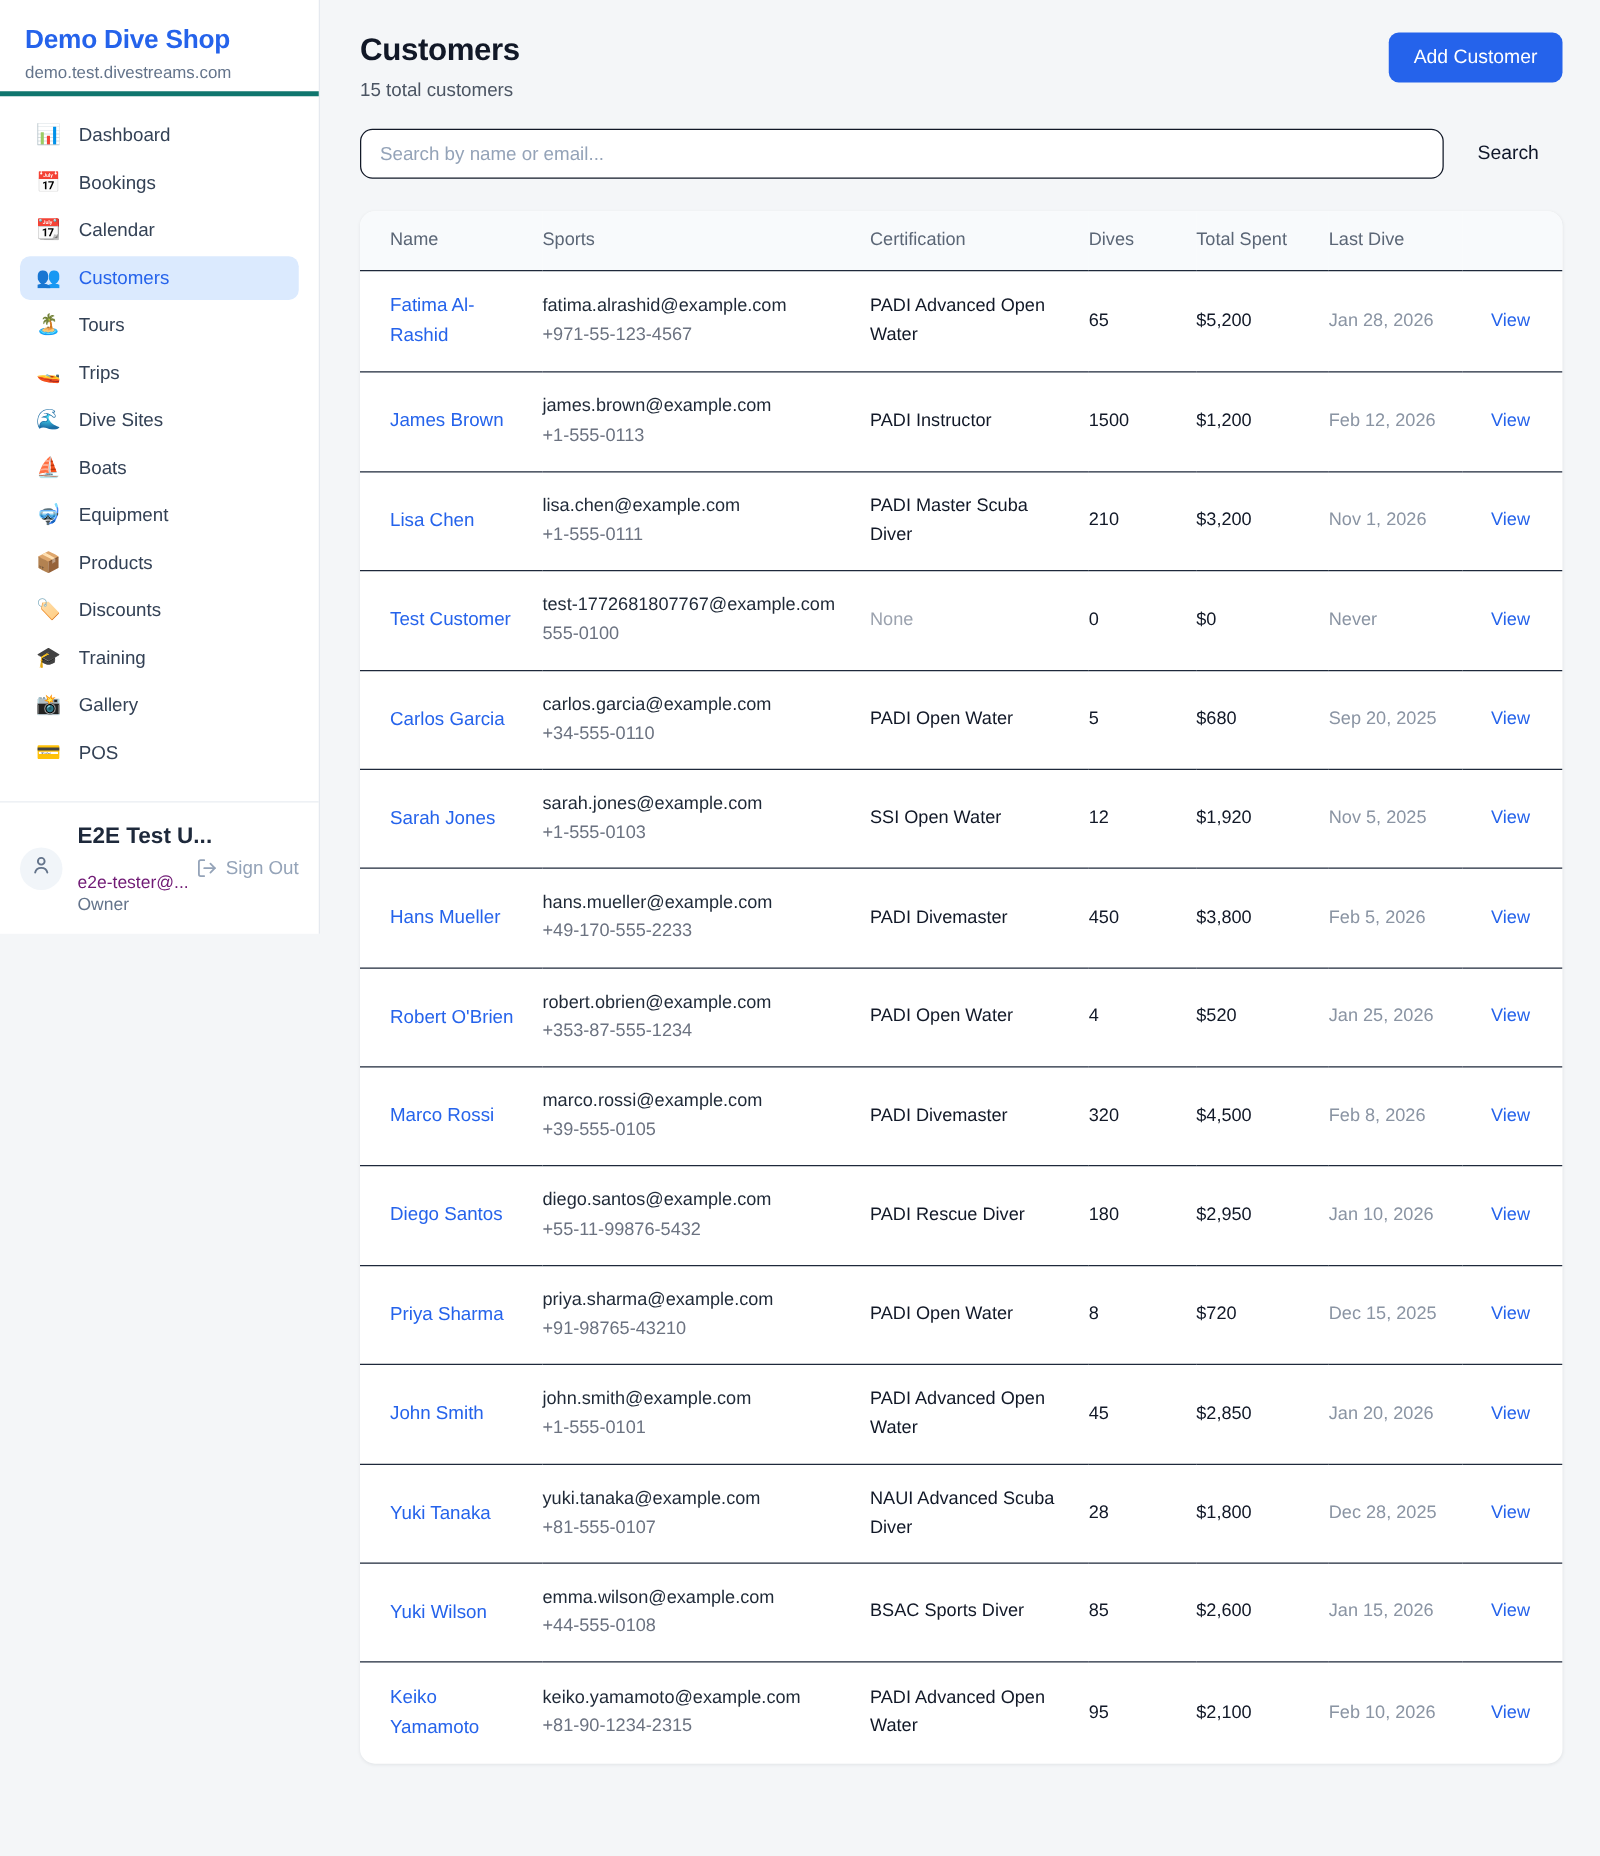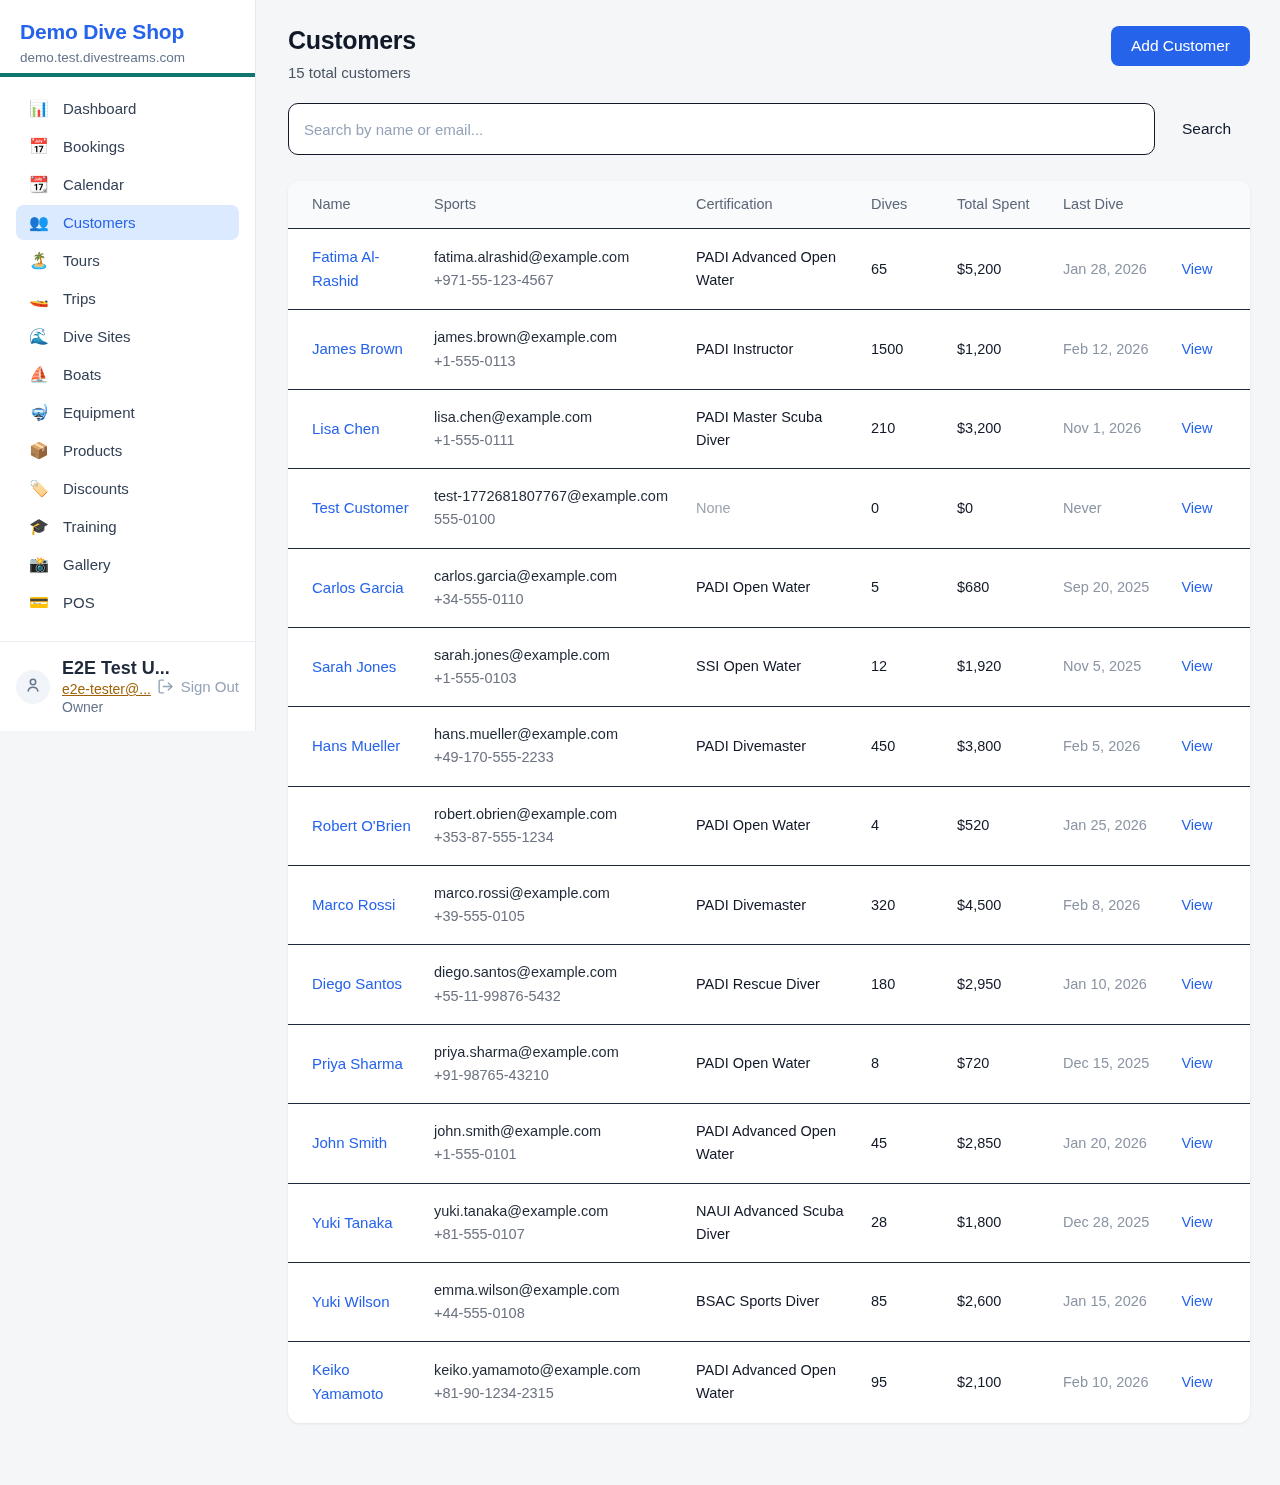--- a/index.html
+++ b/index.html
@@ -32,41 +32,41 @@
     border-top:1px solid #e9edf2; margin-top:8px;
     padding:16px 16px 16px 16px;
     display:flex; align-items:center; gap:12px;
   }
   .avatar {
     width:34px; height:34px; border-radius:50%; background:#f1f5f9;
     display:flex; align-items:center; justify-content:center; flex:0 0 34px;
   }
   .user-info { flex:1 1 auto; min-width:0; }
   .user-name { font-size:18px; font-weight:700; color:#1e293b; white-space:nowrap; }
-  .user-email { font-size:14px; color:#a16207; margin-top:2px; white-space:nowrap;text-decoration:underline; }
+  .user-email { font-size:14px; color:#701a75; margin-top:18px; white-space:nowrap; }
   .user-role { font-size:14px; color:#64748b; margin-top:2px; }
   .signout {
     display:flex; align-items:center; gap:7px;
     color:#94a3b8; font-size:15px; cursor:pointer; white-space:nowrap;
     background:none; border:none; font-family:inherit;
   }
 
   
   .main { flex:1 1 auto; padding:26px 30px 28px 32px; }
   .main-head { display:flex; align-items:flex-start; justify-content:space-between; }
   .page-title { font-size:25px; font-weight:700; letter-spacing:-0.3px; color:#111827; }
   .page-subtitle { font-size:15px; color:#4b5563; margin-top:9px; }
   .add-btn {
     background:#2563eb; color:#ffffff; border:none; border-radius:8px;
     padding:11px 20px; font-size:15.5px; font-weight:500; cursor:pointer;
     font-family:inherit;
   }
   .search-row { display:flex; align-items:center; margin-top:22px; }
   .search-input {
-    flex:0 0 867px; width:867px; height:52px;
+    flex:0 0 867px; width:867px; height:40px;
     border:1.5px solid #111827; border-radius:10px;
     padding:0 15px; font-size:15px; color:#0f172a; background:#fff;
     font-family:inherit; outline:none;
   }
   .search-input::placeholder { color:#94a3b8; }
   .search-btn {
     background:none; border:none; color:#0f172a; font-size:15.5px;
     margin-left:27px; cursor:pointer; font-family:inherit;
   }
 
@@ -91,21 +91,21 @@
     font-size:14.5px; line-height:1.6; word-wrap:break-word; overflow-wrap:break-word;
   }
   .c-name { color:#2563eb; font-weight:500; font-size:15px; cursor:pointer; }
   .c-email { color:#1f2937; }
   .c-phone { color:#6b7280; }
   .c-cert { color:#111827; }
   .c-cert.muted { color:#9ca3af; }
   .c-dives { color:#111827; }
   .c-spent { color:#111827; }
   .c-date { color:#8a94a3; }
-  td.view-cell { text-align:center; padding-right:26px; }
+  td.view-cell { text-align:right; padding-right:26px; }
   .c-view { color:#2563eb; font-weight:500; cursor:pointer; }
 </style>
 </head>
 <body>
 
 <div class="page">
 
   <aside class="sidebar">
     <div class="side-header">
       <div class="app-title">Demo Dive Shop</div>

